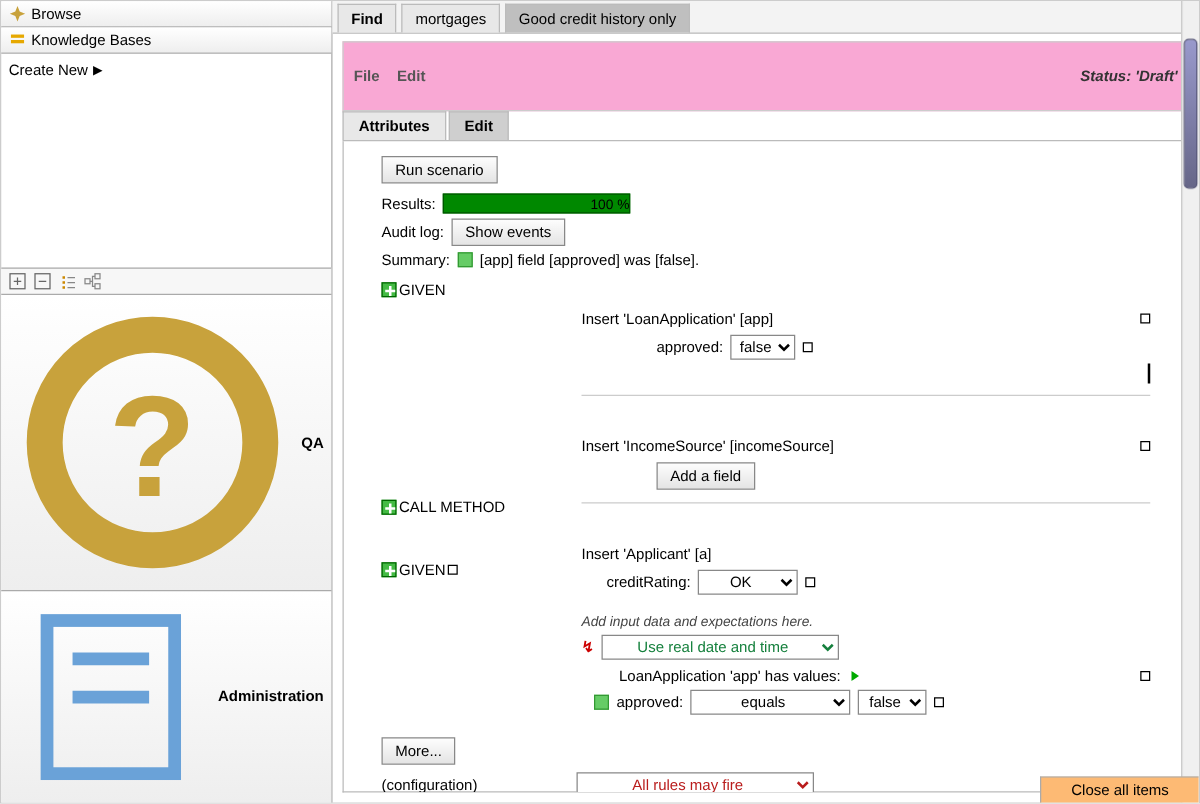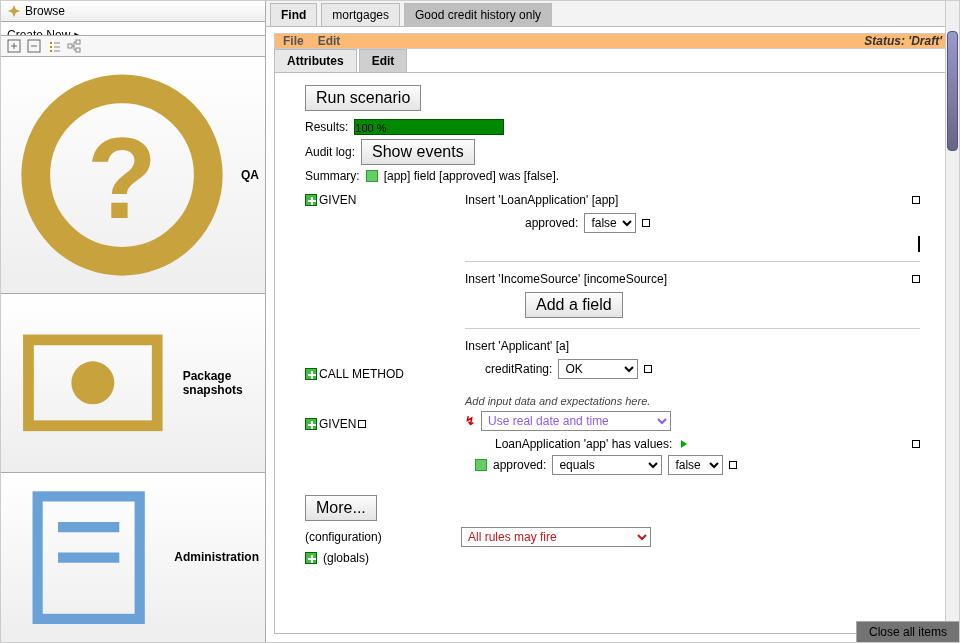--- a/index.html
+++ b/index.html
@@ -13,66 +13,73 @@
   .create-row { padding: 2px 0 6px 0; display: flex; align-items: center; gap: 4px; }
   .sb-toolbar { border-top: 1px solid #aaa; background: #f7f7f7; padding: 3px 6px; display: flex; gap: 6px; }
   .sb-toolbar svg { width: 14px; height: 14px; }
   .sb-section { background: linear-gradient(#fff,#eee); border-top: 1px solid #aaa; padding: 3px 6px; font-weight: bold; display: flex; align-items: center; gap: 4px; }
   
   .main { flex: 1; display: flex; flex-direction: column; position: relative; }
   .tabbar { display: flex; align-items: flex-end; border-bottom: 1px solid #bbb; background: #f3f3f3; padding: 0 4px; height: 26px; }
   .tab { padding: 4px 10px; border: 1px solid #bbb; border-bottom: none; background: #e8e8e8; margin-right: 4px; font-weight: normal; font-size: 12px; }
   .tab.plain { font-weight: normal; }
   .tab.active { background: #bfbfbf; }
-  .subhead { margin: 6px 8px 0 8px; background: #fdba74; border: 1px solid #ccc; display: flex; align-items: center; padding: 0 8px; }
+  .subhead { margin: 6px 8px 0 8px; background: #f9a8d4; border: 1px solid #ccc; display: flex; align-items: center; padding: 20px 8px; }
   .subhead .menus { display: flex; gap: 14px; font-weight: bold; color: #555; }
   .subhead .status { margin-left: auto; font-style: italic; font-weight: bold; color: #333; }
   .subtabs { display: flex; margin: 0 8px; border-bottom: 1px solid #bbb; }
   .subtabs .stab { padding: 4px 12px; border: 1px solid #bbb; border-bottom: none; font-weight: bold; background: #e8e8e8; margin-right: 2px; }
   .subtabs .stab.gray { background: #cfcfcf; }
   .editor-frame { margin: 0 8px 8px 8px; border: 1px solid #bbb; border-top: none; flex: 1; overflow: hidden; position: relative; }
   .editor-scroll { overflow: auto; height: 100%; }
   .scrollbar { position: absolute; right: 0; top: 0; bottom: 0; width: 14px; background: #f0f0f0; border-left: 1px solid #ccc; }
   .scrollbar .thumb { position: absolute; left: 1px; right: 1px; top: 30px; height: 120px; background: linear-gradient(#99c, #668); border: 1px solid #557; border-radius: 4px; }
   .editor { padding: 12px 30px; }
-  .btn { display: inline-block; padding: 3px 10px; border: 1px solid #888; background: linear-gradient(#fdfdfd,#e4e4e4); cursor: pointer; font-size: 16px; }
+  .btn { display: inline-block; padding: 3px 10px; border: 1px solid #888; background: linear-gradient(#fdfdfd,#e4e4e4); cursor: pointer; font-size: 12px; }
   .row { display: flex; align-items: center; gap: 6px; margin: 4px 0; }
-  .progress { width: 150px; height: 16px; background: #080; color: #000; text-align: left; font-size: 11px; line-height: 16px; border: 1px solid #050; }
+  .progress { width: 150px; height: 16px; background: #080; color: #000; text-align: right; font-size: 11px; line-height: 16px; border: 1px solid #050; }
   .section-col { display: flex; margin-top: 6px; }
   .left-col { width: 160px; padding-top: 4px; }
   .step-label { display: flex; align-items: center; gap: 2px; margin-bottom: 50px; }
   .plus { width: 12px; height: 12px; background: #4b4; border: 1px solid #060; position: relative; }
   .plus::before, .plus::after { content:''; position:absolute; background:#fff; }
   .plus::before { left:5px; top:2px; width:2px; height:8px; }
   .plus::after  { top:5px; left:2px; height:2px; width:8px; }
   .right-col { flex: 1; }
   .insert-block { border-bottom: 1px solid #ccc; padding: 4px 0 10px 0; margin-bottom: 6px; }
-  .insert-head { display: flex; align-items: center; gap: 4px; }
+  .insert-head { display: flex; align-items: center; gap: 4px; margin-top: 23px; }
   .sq { width: 8px; height: 8px; border: 1px solid #000; background:#fff; }
   .field-row { display: flex; align-items: center; gap: 6px; margin-top: 6px; padding-left: 60px; }
-  select, input[type=text] { border: 1px solid #888; background: #fff; font-size: 12px; padding: 1px 2px; }
+  select, input[type=text] { border: 1px solid #888; background: #fff; font-size: 12px; padding: 1px 2px; text-align: center; }
   .hint { font-style: italic; color: #444; font-size: 11px; }
-  .footer { position: absolute; bottom: 0; right: 0; padding: 3px 12px; border-top: 1px solid #aaa; border-left: 1px solid #aaa; background: #737373; font-size: 12px; }
+  .footer { position: absolute; bottom: 0; right: 0; padding: 3px 24px; border-top: 1px solid #aaa; border-left: 1px solid #aaa; background: #fdba74; font-size: 12px; }
   .tri { width: 0; height: 0; border-left: 4px solid transparent; border-right: 4px solid transparent; border-bottom: 6px solid #0a0; display:inline-block; transform: rotate(90deg); margin-left:2px; }
   .red-squig { color: #c00; font-weight: bold; }
   .mini-icon { width:12px; height:12px; background: #6c6; border:1px solid #393; }
   .caret { font-size: 10px; }
 </style>
 </head>
 <body>
 
 <div class="root">
 
   <div class="sidebar">
     <div class="sb-head">
       <svg class="icn" viewBox="0 0 16 16">
           <polygon points="8,1 10,6 15,8 10,10 8,15 6,10 1,8 6,6" fill="#c8a23c"></polygon>
         </svg>
       <span>Browse</span>
     </div>
+    <div class="sb-head">
+      <svg class="icn" viewBox="0 0 16 16">
+          <rect x="2" y="3" width="12" height="3" fill="#e6a800"></rect>
+          <rect x="2" y="8" width="12" height="3" fill="#e6a800"></rect>
+        </svg>
+      <span>Knowledge Bases</span>
+    </div>
     <div class="sb-body">
       <div class="create-row">
         <span>Create New</span>
         <span class="caret">▶</span>
       </div>
 
     </div>
     <div class="sb-toolbar">
       <svg viewBox="0 0 14 14">
           <rect x="1" y="1" width="12" height="12" fill="none" stroke="#666"></rect>
@@ -100,27 +107,20 @@
     </div>
     <div class="sb-section">
       <svg class="icn" viewBox="0 0 16 16">
           <circle cx="8" cy="8" r="6" fill="none" stroke="#c8a23c" stroke-width="2"></circle>
           <text x="8" y="11" text-anchor="middle" font-size="8" fill="#c8a23c">?</text>
         </svg>
       <span>QA</span>
     </div>
     <div class="sb-section">
       <svg class="icn" viewBox="0 0 16 16">
-          <rect x="2" y="4" width="12" height="8" fill="none" stroke="#c8a23c"></rect>
-          <circle cx="8" cy="8" r="2" fill="#c8a23c"></circle>
-        </svg>
-      <span>Package snapshots</span>
-    </div>
-    <div class="sb-section">
-      <svg class="icn" viewBox="0 0 16 16">
           <rect x="3" y="2" width="10" height="12" fill="none" stroke="#6aa2d8"></rect>
           <line x1="5" y1="5" x2="11" y2="5" stroke="#6aa2d8"></line>
           <line x1="5" y1="8" x2="11" y2="8" stroke="#6aa2d8"></line>
         </svg>
       <span>Administration</span>
     </div>
   </div>
 
   <div class="main">
     <div class="tabbar">
@@ -218,34 +218,34 @@
                     <option>OK</option>
                   </select>
                   <span class="sq"></span>
                 </div>
               </div>
 
               <div style="margin-top:5px">
                 <div class="hint">Add input data and expectations here.</div>
                 <div class="row">
                   <span class="red-squig">↯</span>
-                  <select style="width:190px; color:#8b5cf6">
+                  <select style="width:190px; color:#15803d">
                     <option>Use real date and time</option>
                   </select>
                 </div>
                 <div class="row" style="margin-top:6px; padding-left:30px">
                   <span>LoanApplication 'app' has values:</span>
                   <span class="tri"></span>
                   <span style="flex:1"></span>
                   <span class="sq"></span>
                 </div>
                 <div class="row" style="padding-left:10px">
                   <span class="mini-icon"></span>
                   <span>approved:</span>
-                  <select style="width:110px">
+                  <select style="width:128px">
                     <option>equals</option>
                   </select>
                   <select style="width:55px">
                     <option>false</option>
                   </select>
                   <span class="sq"></span>
                 </div>
               </div>
             </div>
           </div>

